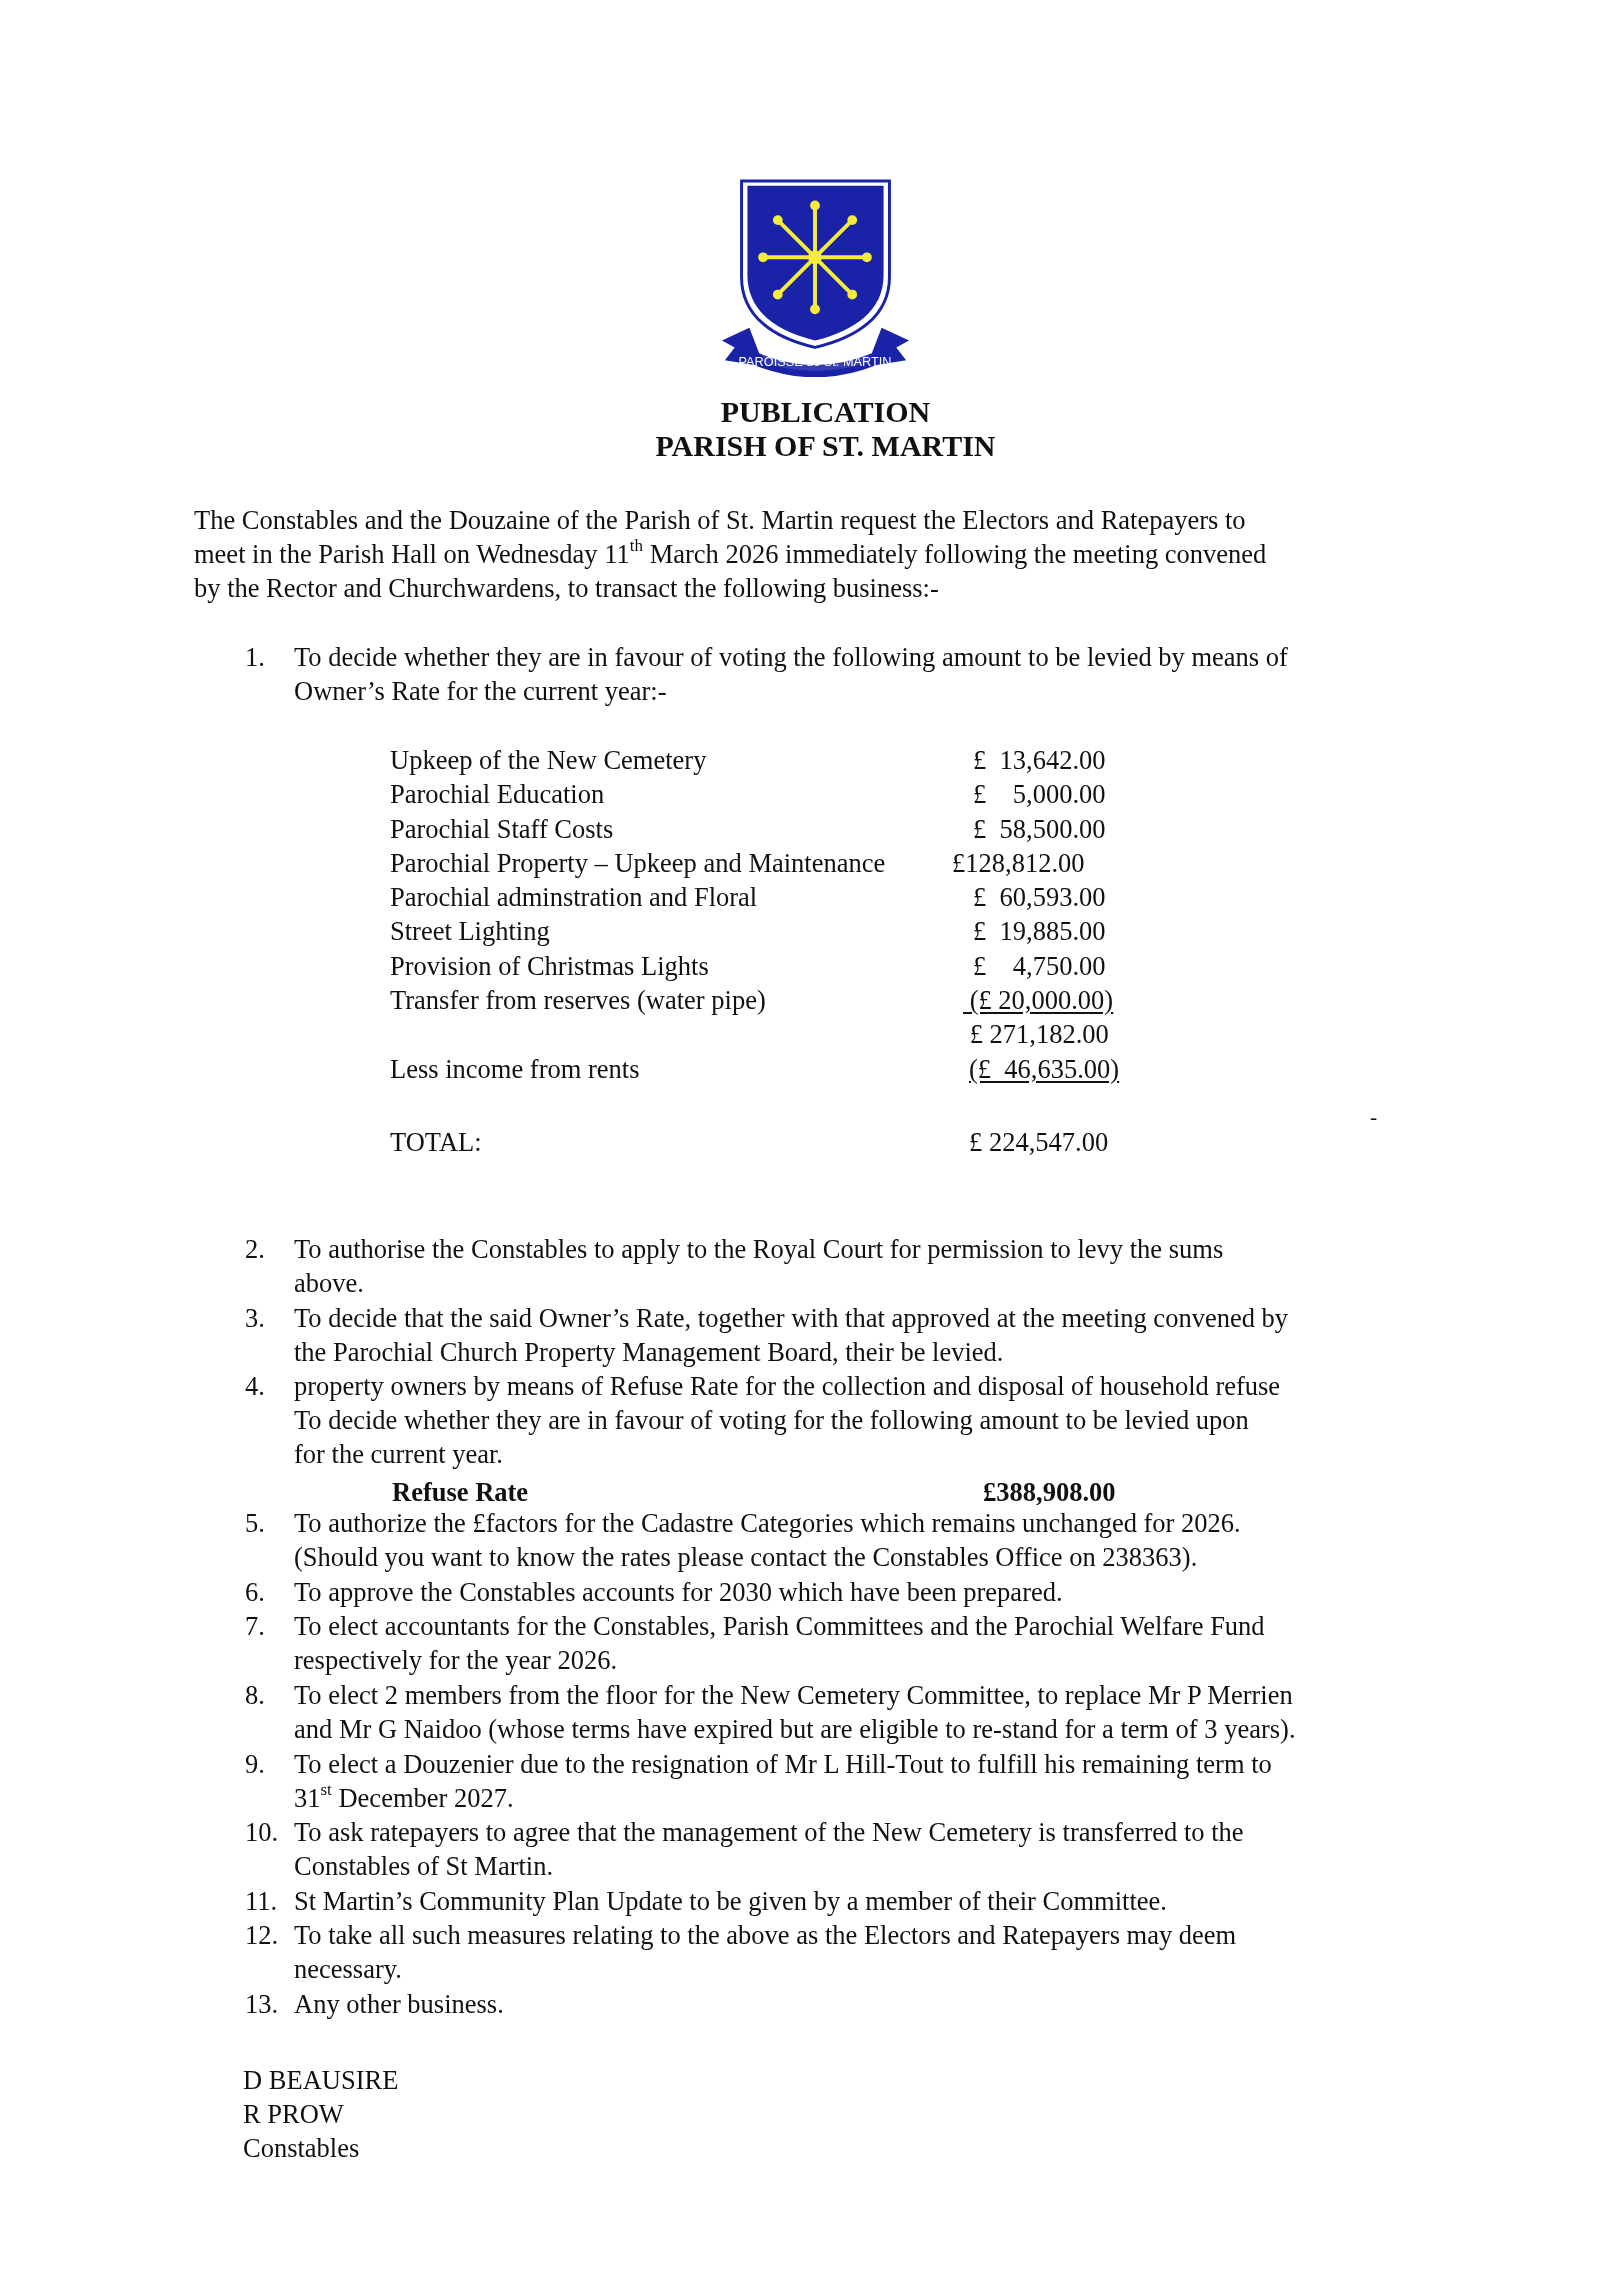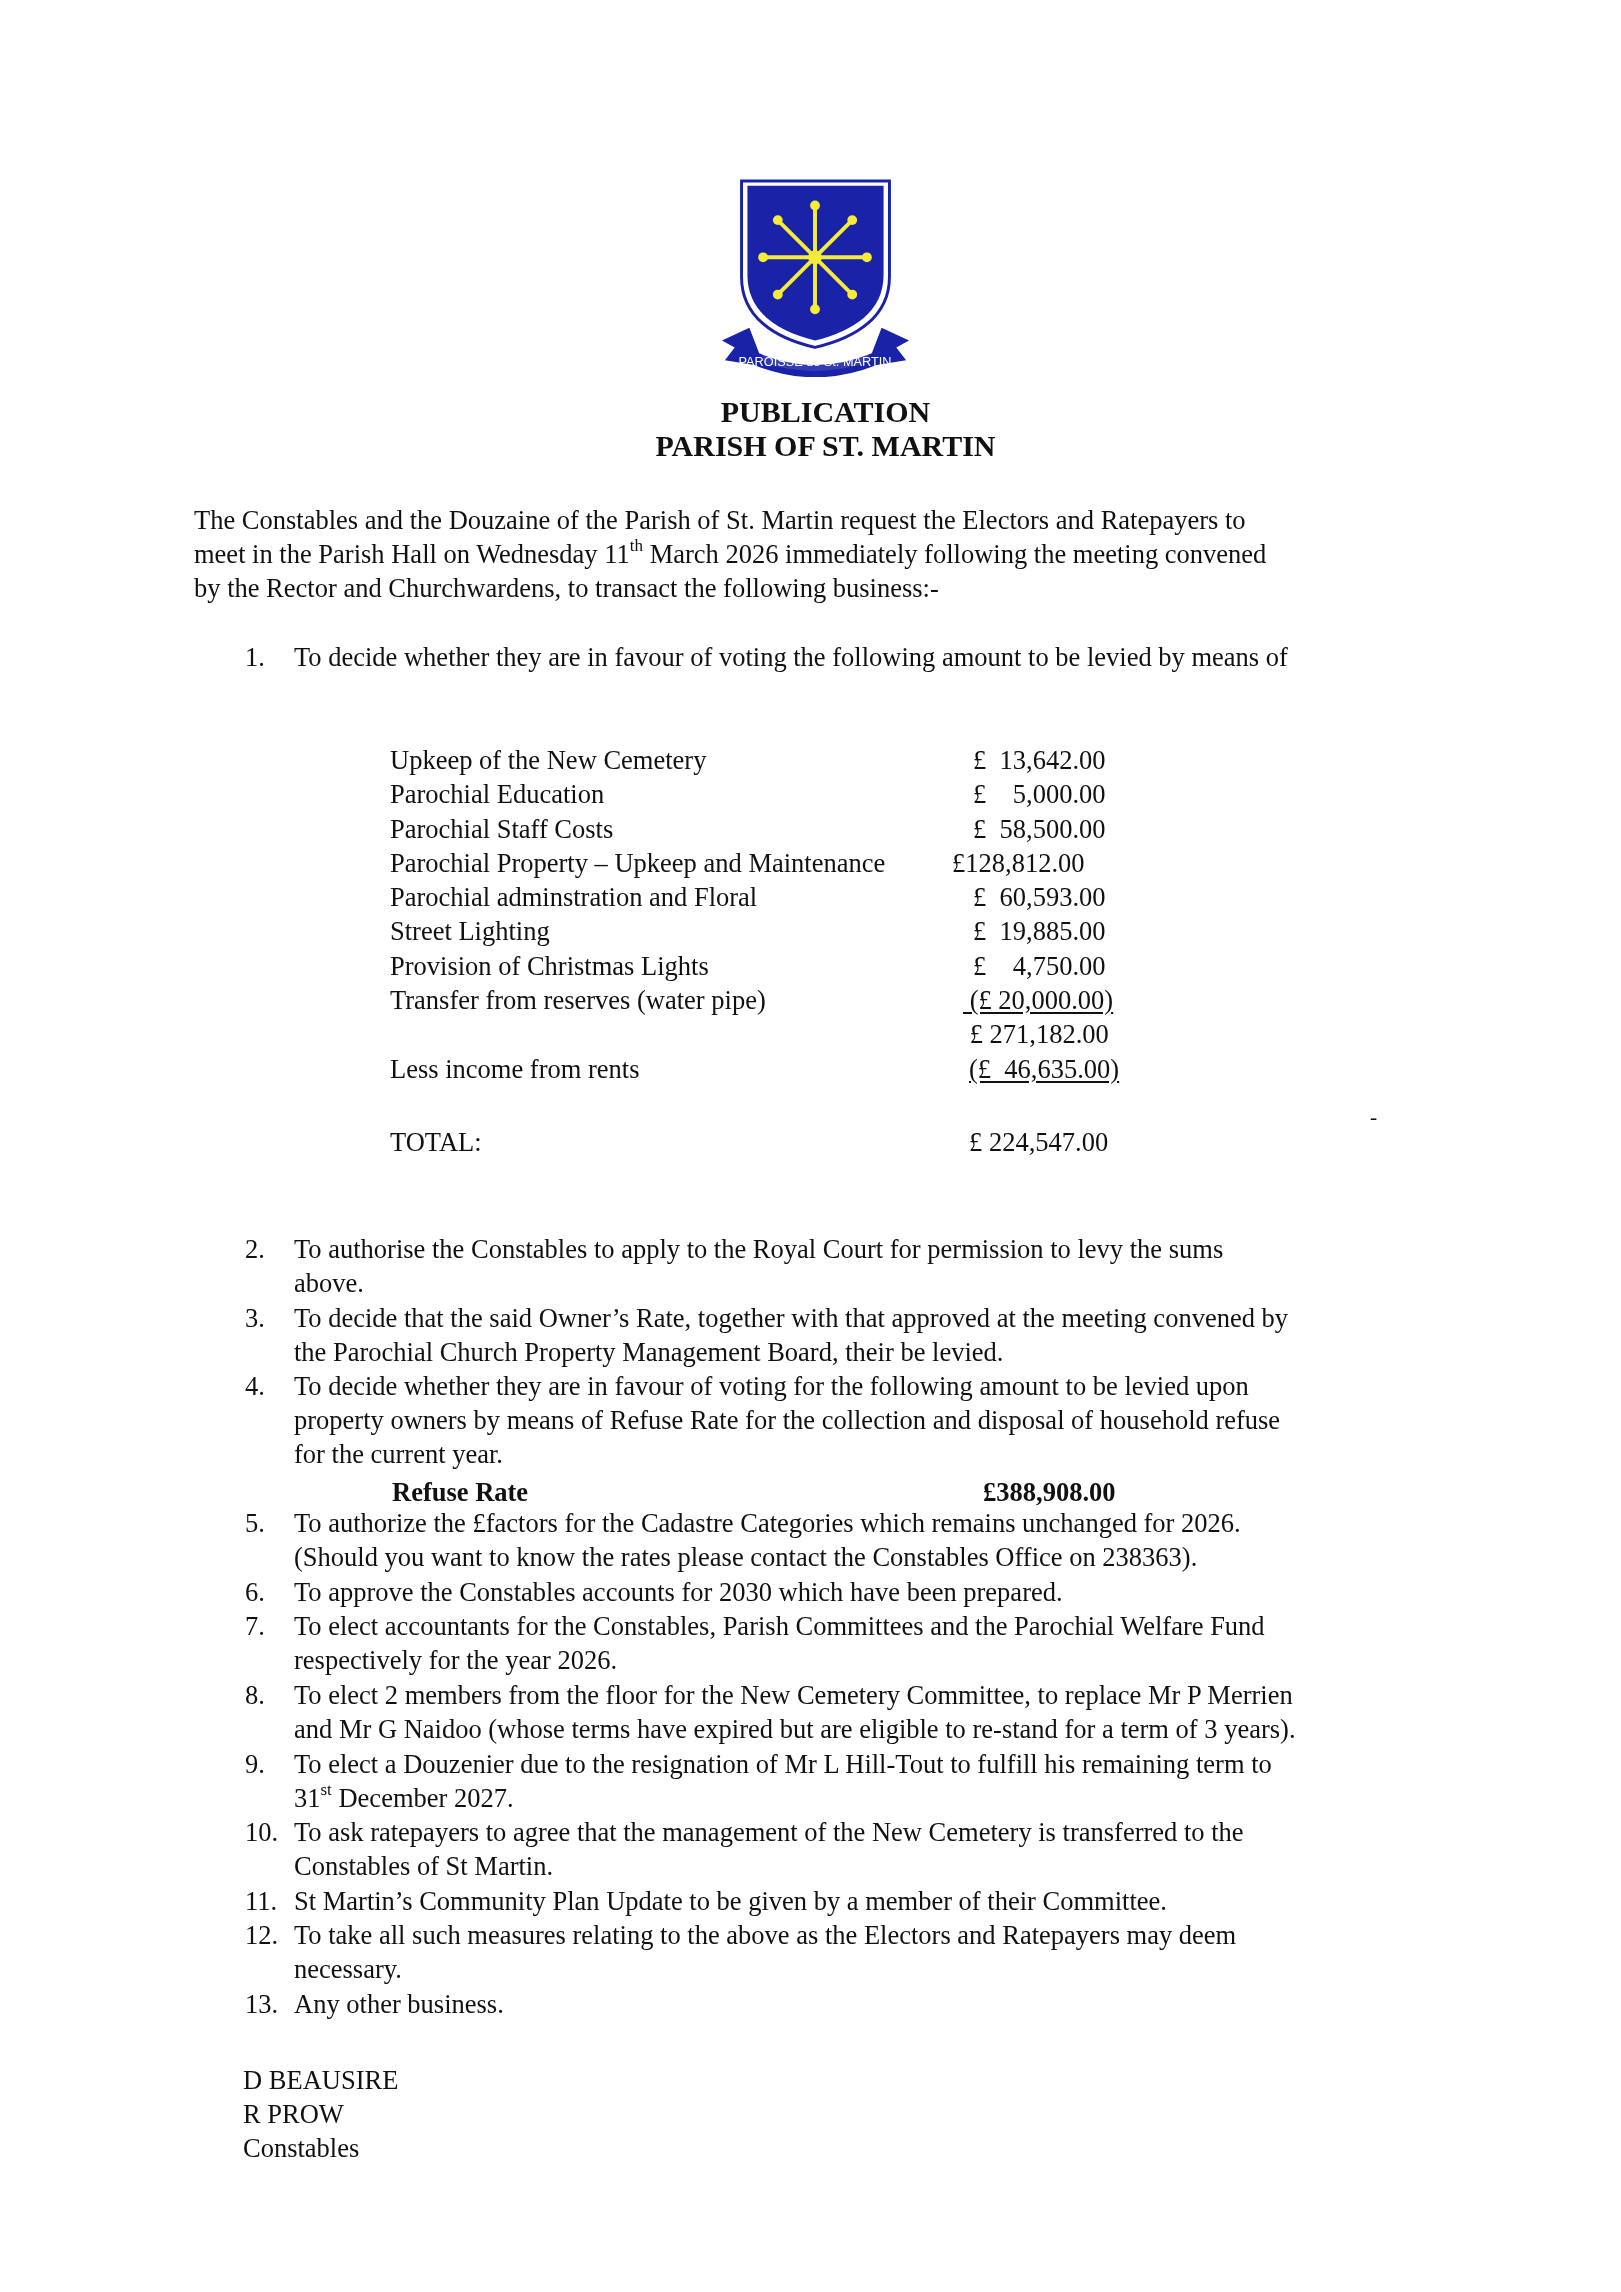--- a/index.html
+++ b/index.html
@@ -60,20 +60,21 @@
 <div class="para">
   <div>The Constables and the Douzaine of the Parish of St. Martin request the Electors and Ratepayers to</div>
   <div><span>meet in the Parish Hall on Wednesday 11</span><sup>th</sup><span> March 2026 immediately following the meeting convened</span></div>
   <div>by the Rector and Churchwardens, to transact the following business:-</div>
 </div>
 
 <div class="item" style="top:640px;">
   <span class="num">1.</span>
   <div class="txt">
     <div>To decide whether they are in favour of voting the following amount to be levied by means of</div>
+    <div>Owner’s Rate for the current year:-</div>
   </div>
 </div>
 
 <div>
   <div class="rate-row" style="top:743px;">
       <span class="lbl">Upkeep of the New Cemetery</span>
       <span class="amt">£  13,642.00</span>
     </div>
   <div class="rate-row" style="top:777px;">
       <span class="lbl">Parochial Education</span>
@@ -130,22 +131,22 @@
   <span class="num">3.</span>
   <div class="txt">
     <div>To decide that the said Owner’s Rate, together with that approved at the meeting convened by</div>
     <div>the Parochial Church Property Management Board, their be levied.</div>
   </div>
 </div>
 
 <div class="item" style="top:1369px;">
   <span class="num">4.</span>
   <div class="txt">
+    <div>property owners by means of Refuse Rate for the collection and disposal of household refuse</div>
     <div>To decide whether they are in favour of voting for the following amount to be levied upon</div>
-    <div>property owners by means of Refuse Rate for the collection and disposal of household refuse</div>
     <div>for the current year.</div>
   </div>
 </div>
 
 <span class="refuse" style="left:392px;">Refuse Rate</span>
 <span class="refuse" style="left:983px;">£388,908.00</span>
 
 <div class="item" style="top:1506px;">
   <span class="num">5.</span>
   <div class="txt">

